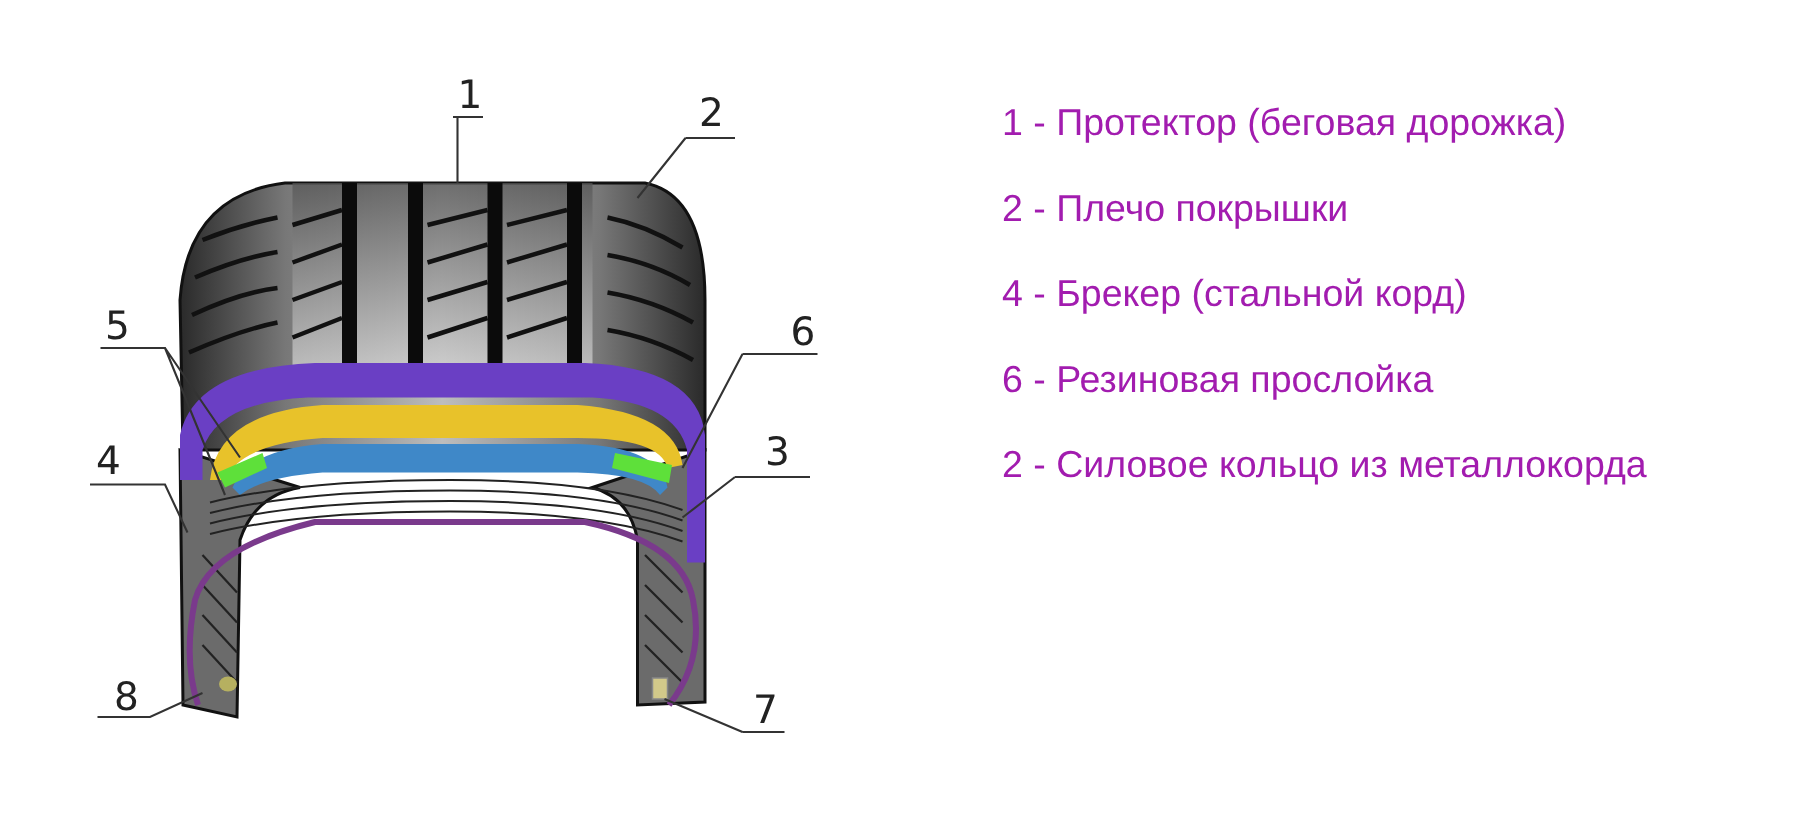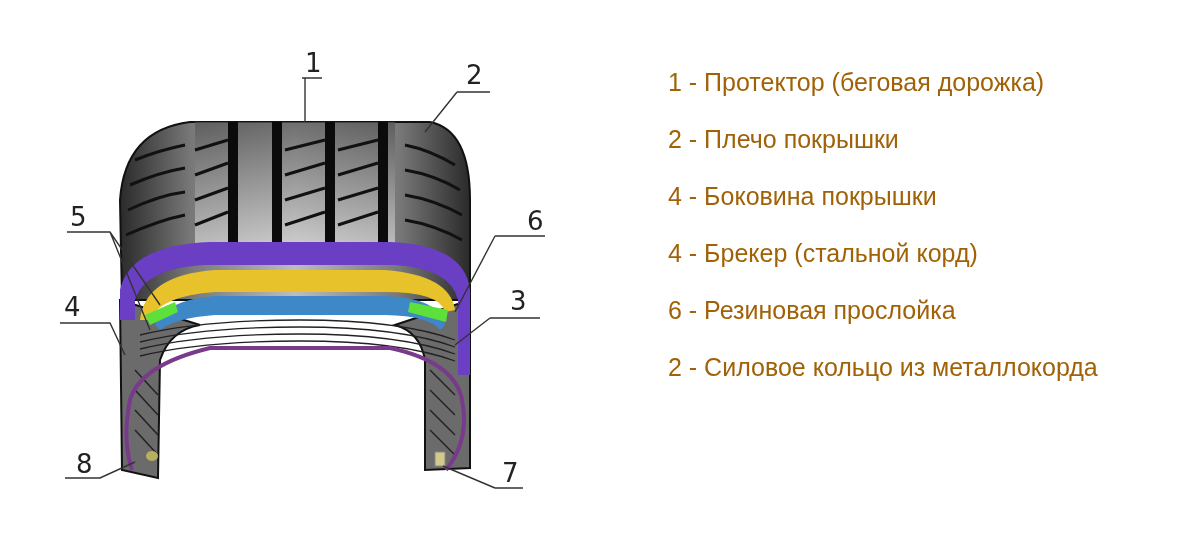--- a/index.html
+++ b/index.html
@@ -1,19 +1,19 @@
 <!DOCTYPE html>
 <html><head>
 <meta charset="utf-8">
 <style>
   html, body { margin: 0; padding: 0; background: #ffffff; }
   body { width: 1200px; height: 560px; position: relative; overflow: hidden; font-family: "Liberation Sans", sans-serif; }
   #diagram { position: absolute; left: 0; top: 0; width: 600px; height: 560px; }
   #legend { position: absolute; left: 668px; top: 60px; }
-  .legend-item { font-size: 25px; color: #a16207; height: 57px; line-height: 44px; white-space: nowrap; }
+  .legend-item { font-size: 25px; color: #a21caf; height: 57px; line-height: 44px; white-space: nowrap; }
   .callout { font-family: "DejaVu Sans", sans-serif; font-size: 26px; fill: #222; }
 </style>
 </head>
 <body>
 
 <svg id="diagram" viewBox="0 0 600 560" xmlns="http://www.w3.org/2000/svg">
   <defs>
     <linearGradient id="treadGrad" x1="0" y1="0" x2="1" y2="0">
       <stop offset="0" stop-color="#2a2a2a"></stop>
       <stop offset="0.2" stop-color="#777"></stop>
@@ -115,17 +115,16 @@
     <text class="callout" x="70" y="226">5</text>
     <text class="callout" x="527" y="230">6</text>
     <text class="callout" x="502" y="482">7</text>
     <text class="callout" x="76" y="473">8</text>
   </g>
 </svg>
 
 <div id="legend">
   <div class="legend-item">1 - Протектор (беговая дорожка)</div>
   <div class="legend-item">2 - Плечо покрышки</div>
-  <div class="legend-item">4 - Боковина покрышки</div>
   <div class="legend-item">4 - Брекер (стальной корд)</div>
   <div class="legend-item">6 - Резиновая прослойка</div>
   <div class="legend-item">2 - Силовое кольцо из металлокорда</div>
 </div>
 
 </body></html>

